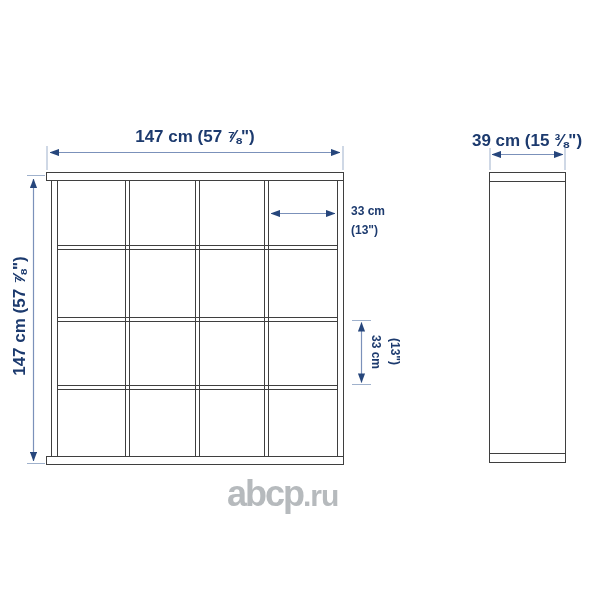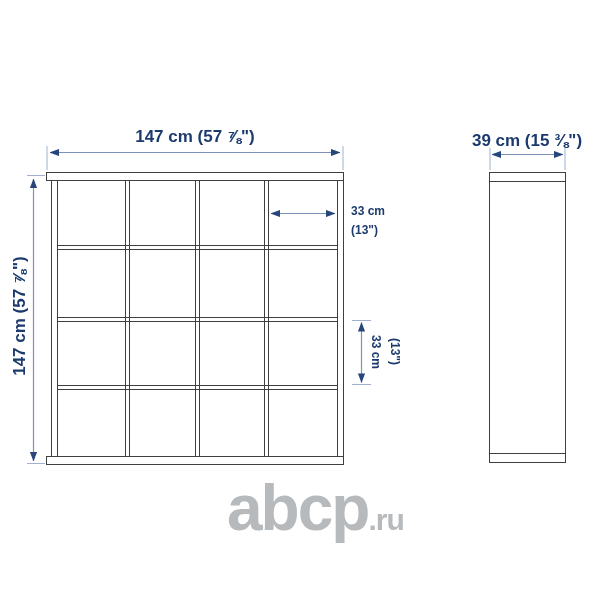--- a/index.html
+++ b/index.html
@@ -58,21 +58,21 @@
   .watermark {
     position: absolute;
     left: 227px; top: 476px;
     display: flex;
     align-items: baseline;
     color: #b6babd;
     -webkit-user-select: none;
     user-select: none;
   }
   .watermark .wm-main {
-    font-size: 64px;
+    font-size: 36px;
     font-weight: bold;
     letter-spacing: -2px;
     line-height: 1;
   }
   .watermark .wm-suffix {
     font-size: 30px;
     font-weight: bold;
     letter-spacing: -1px;
   }
 </style>

